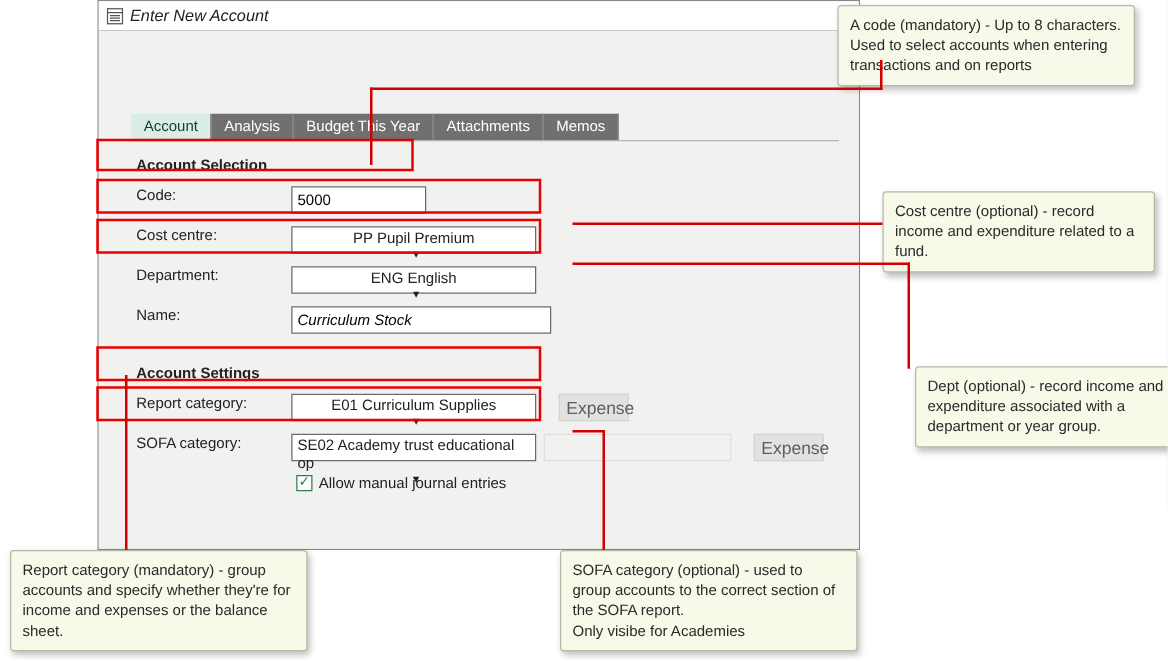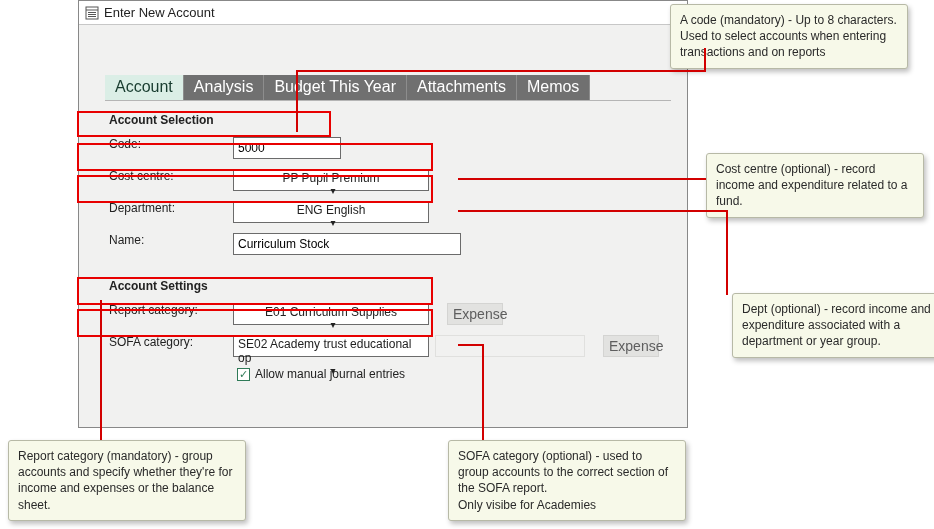--- a/index.html
+++ b/index.html
@@ -22,42 +22,44 @@
     border: 1px solid #888;
     background: #fff;
   }
   .titlebar {
     display: flex;
     align-items: flex-end;
     padding: 4px 6px;
     background: #fff;
     border-bottom: 1px solid #c7c7c7;
     font-size: 13px;
+    font-style: italic;
   }
   .titlebar .win-icon {
     margin-right: 5px;
     display: inline-flex;
   }
   .dialog-body {
     background: #f1f1f0;
     padding: 22px 16px 46px 26px;
     position: relative;
   }
   .tabs {
     display: flex;
     border-bottom: 1px solid #b5b5b5;
     margin-top: 28px;
   }
   .tab {
     padding: 3px 10px 4px;
-    font-size: 16px;
+    font-size: 12px;
     background: #707070;
     color: #fff;
     border-right: 1px solid #8d8d8d;
     cursor: pointer;
+    margin-top: 16px;
   }
   .tab.active {
     background: #dbeee6;
     color: #183c2f;
   }
   .section-title {
     font-weight: bold;
     margin: 12px 0 10px 4px;
   }
   .form-row {
@@ -75,21 +77,21 @@
   }
   input[type="text"].txt, .select {
     height: 22px;
     padding: 1px 4px;
     border: 1px solid #6b6b6b;
     background: #ffffff;
     font-family: inherit;
     font-size: 12px;
   }
   .txt-narrow { width: 108px; }
-  .txt-wide { width: 228px; }
+  .txt-wide { width: 208px; font-style: italic; }
   .select {
     width: 196px;
     display: flex;
     align-items: center;
     justify-content: space-between;
     background: #fff;
     cursor: pointer;
     flex-direction: column;
   }
   .select .caret {

